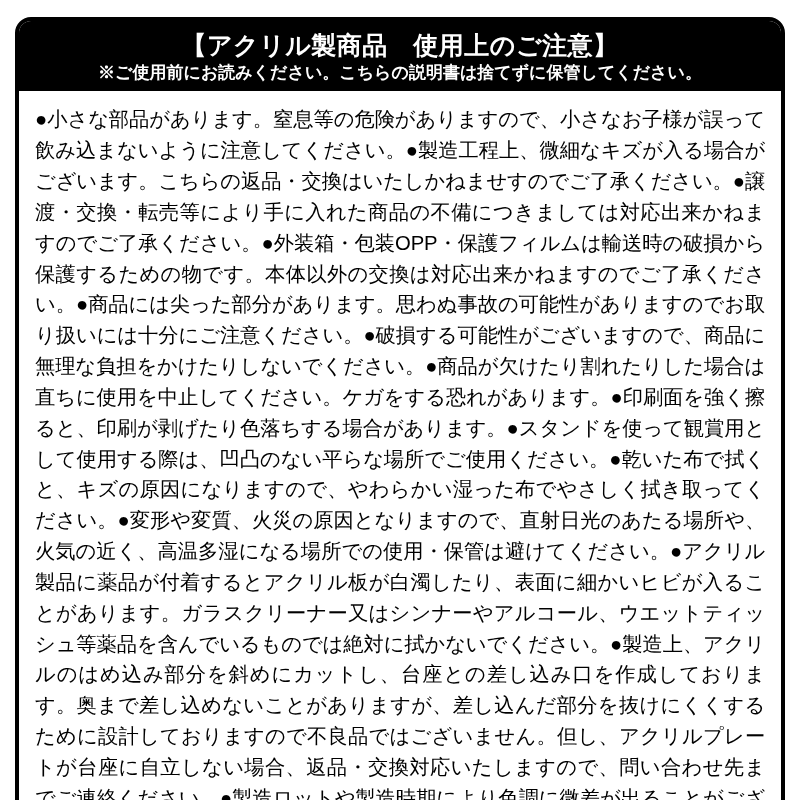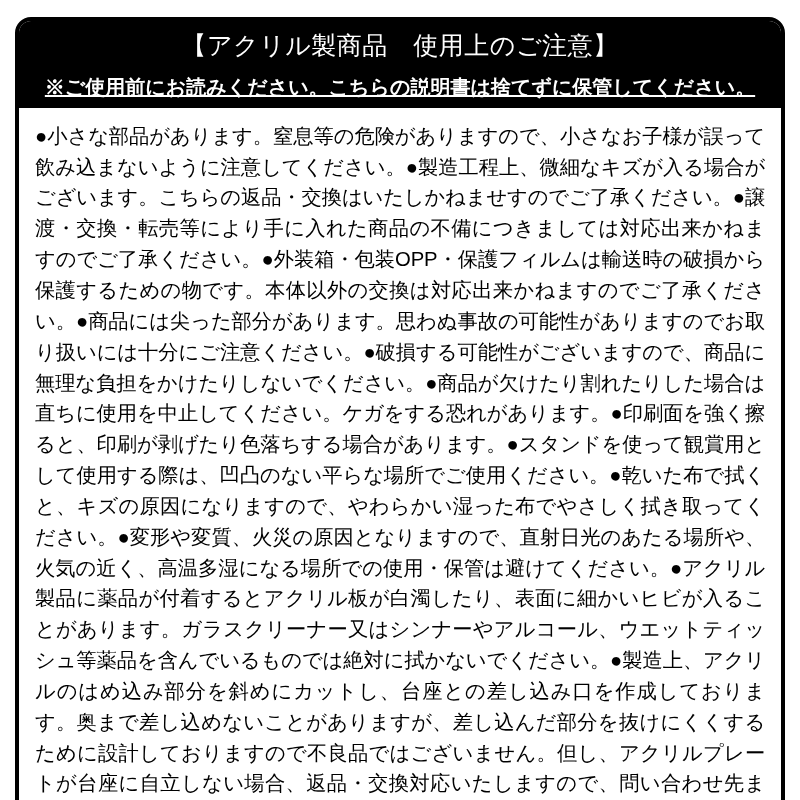--- a/index.html
+++ b/index.html
@@ -33,32 +33,31 @@
     overflow: hidden;
   }
   .header {
     background: #000000;
     color: #ffffff;
     padding: 10px 10px 9px 10px;
     text-align: center;
   }
   .header-title {
     font-size: 25px;
-    font-weight: normal;
+    font-weight: bold;
     letter-spacing: 0.5px;
     line-height: 1.15;
     white-space: nowrap;
   }
   .header-sub {
-    font-size: 20px;
+    font-size: 17px;
     font-weight: bold;
-    margin-top: 16px;
+    margin-top: 3px;
     line-height: 1.15;
     white-space: nowrap;
-    text-decoration: underline;
   }
   .body {
     padding: 13px 16px 16px 16px;
   }
   .body-text {
     font-size: 20.3px;
     line-height: 1.52;
     color: #000000;
     text-align: justify;
     text-justify: inter-character;

